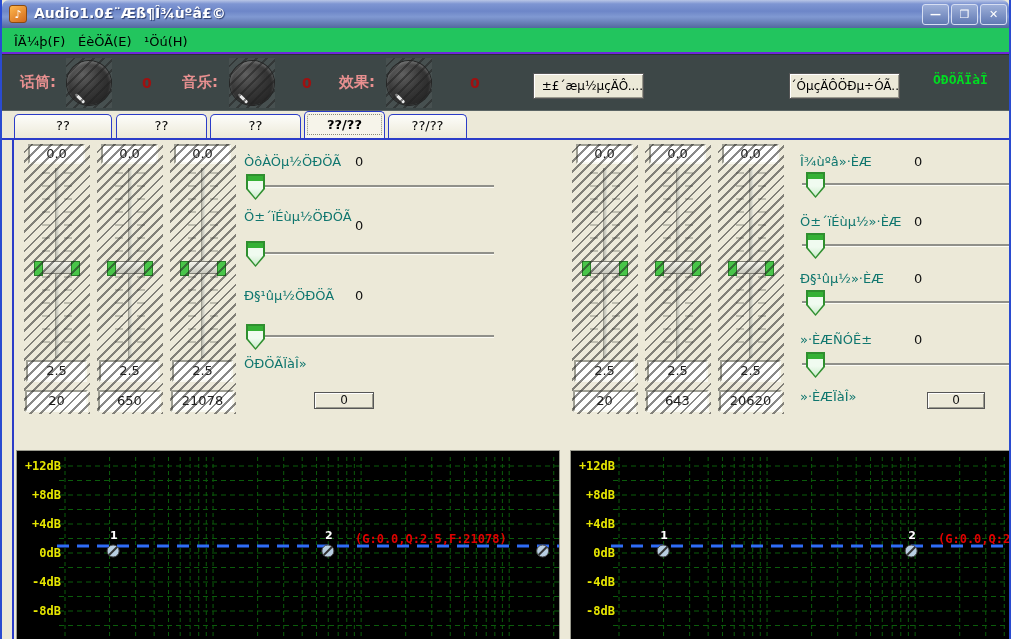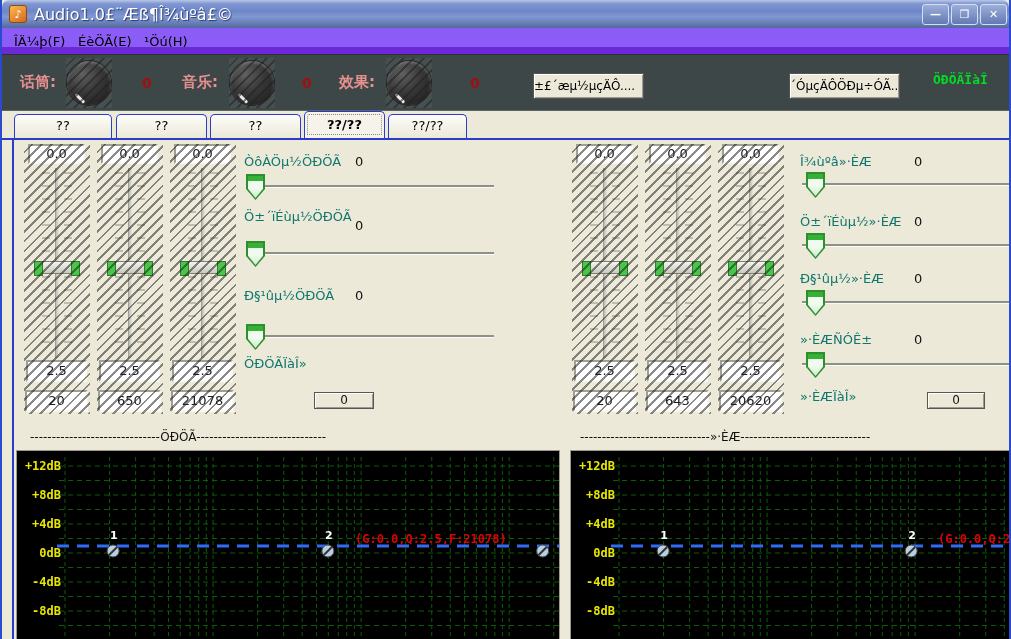--- a/index.html
+++ b/index.html
@@ -6,44 +6,44 @@
   *{box-sizing:border-box;font-family:"DejaVu Sans",sans-serif;}
   .window{position:relative;width:1011px;height:639px;overflow:hidden;background:#ece9d8;
           border-left:2px solid #2a4bd0;border-right:2px solid #2a4bd0;}
   
   .titlebar{position:absolute;left:0;top:0;width:100%;height:28px;
     background:linear-gradient(180deg,#b9c6e6 0%,#7e95d2 14%,#6d86c8 40%,#8099d2 60%,#53689f 100%);
     border-radius:7px 7px 0 0;}
   .app-icon{position:absolute;left:7px;top:5px;width:18px;height:18px;border-radius:3px;
     background:linear-gradient(145deg,#ffb84d,#d2691e);border:1px solid #8a4a10;
     color:#fff;font-size:11px;line-height:17px;text-align:center;}
-  .title-text{position:absolute;left:32px;top:5px;color:#ffffff;font-weight:normal;font-size:16px;
+  .title-text{position:absolute;left:32px;top:5px;color:#ffffff;font-weight:bold;font-size:14px;
     text-shadow:1px 1px 1px #2a3a6a;white-space:nowrap;}
   .winbtns{position:absolute;right:2px;top:4px;display:flex;gap:2px;}
   .winbtn{width:27px;height:21px;border-radius:3px;border:1px solid #d6def2;
     background:linear-gradient(180deg,#9dafd8,#627ab4);color:#fff;font-size:11px;
     line-height:19px;text-align:center;font-weight:bold;}
   
-  .menubar{position:absolute;left:0;top:28px;width:100%;height:26px;background:#8b5cf6;
-    border-bottom:7px solid #6d28d9;}
+  .menubar{position:absolute;left:0;top:28px;width:100%;height:26px;background:#22c55e;
+    border-bottom:2px solid #6d28d9;}
   .menu-item{position:absolute;top:4px;font-size:13px;color:#000;padding:2px 4px;white-space:nowrap;}
   
   .toolbar{position:absolute;left:0;top:54px;width:100%;height:57px;background:#3d4747;
     border-top:1px solid #2a3232;border-bottom:1px solid #5a6464;}
   .knob-label{position:absolute;font-size:15px;color:#e89090;font-weight:bold;white-space:nowrap;}
   .knob-block{position:absolute;width:46px;height:50px;top:3px;}
   .knob{position:absolute;left:1px;top:3px;width:44px;height:44px;border-radius:50%;
     background:radial-gradient(circle at 35% 30%,#585858 0%,#2d2d2d 45%,#0e0e0e 100%);
     box-shadow:0 0 0 1px #1a1a1a, inset 0 2px 3px rgba(255,255,255,.25);}
   .knob::after{content:"";position:absolute;left:7px;bottom:5px;width:12px;height:3px;
     background:#e6e6e6;transform:rotate(45deg);border-radius:2px;}
   .knob-value{position:absolute;font-size:14px;font-weight:bold;color:#a01010;}
   .tb-btn{position:absolute;top:18px;width:111px;height:26px;background:#ece9d8;
     border:1px solid #565656;box-shadow:inset 1px 1px 0 #ffffff, inset -1px -1px 0 #9a9a8e;
-    font-size:12px;color:#000;text-align:left;line-height:24px;white-space:nowrap;overflow:hidden;}
+    font-size:12px;color:#000;text-align:right;line-height:24px;white-space:nowrap;overflow:hidden;}
   .tb-status{position:absolute;left:931px;top:17px;font-size:13px;font-weight:bold;color:#00dd22;
     white-space:nowrap;font-family:"DejaVu Sans Mono",monospace;}
   
   .tabstrip{position:absolute;left:0;top:111px;width:100%;height:27px;background:#ece9d8;}
   .tab{position:absolute;top:3px;height:24px;border:1px solid #2b3cc8;border-bottom:none;
     border-radius:5px 5px 0 0;background:linear-gradient(180deg,#fdfdfa,#ece9d8);
     font-size:13px;text-align:center;line-height:22px;color:#000;}
   .tab.active{top:0;height:27px;font-weight:bold;background:#f6f4ea;line-height:26px;
     outline:1px dotted #8a8a7a;outline-offset:-4px;z-index:3;}
   
@@ -193,21 +193,20 @@
     <span class="slabel" style="left:242px;top:148px">Ð§¹ûµ½ÖÐÖÃ</span>
     <span class="sval" style="left:353px;top:148px">0</span>
     <div class="hslider" style="left:244px;top:184px;width:248px">
       <div class="htrack"></div>
         <div class="hthumb" style="left:0"></div>
     </div>
 
     <span class="slabel" style="left:242px;top:216px">ÖÐÖÃÏàÎ»</span>
     <div class="mini-btn" style="left:312px;top:252px">0</div>
 
-    <span class="sect-header" style="left:28px">------------------------------ÖÐÖÃ------------------------------</span>
 
     <div class="vcol hatch" style="left:570px">
       <div class="vbox gain">0.0</div>
       <div class="vticks l"></div>
         <div class="vticks r"></div>
       <div class="vtrack"></div>
       <div class="vthumb"></div>
       <div class="vbox q">2.5</div>
       <div class="vbox f">20</div>
     </div>
@@ -254,21 +253,20 @@
     <span class="slabel" style="left:798px;top:192px">»·ÈÆÑÓÊ±</span>
     <span class="sval" style="left:912px;top:192px">0</span>
     <div class="hslider" style="left:800px;top:212px;width:211px">
       <div class="htrack"></div>
         <div class="hthumb" style="left:4px"></div>
     </div>
 
     <span class="slabel" style="left:798px;top:249px">»·ÈÆÏàÎ»</span>
     <div class="mini-btn" style="left:925px;top:252px;width:58px">0</div>
 
-    <span class="sect-header" style="left:578px">------------------------------»·ÈÆ------------------------------</span>
 
     <svg class="graph" style="left:14px" width="544" height="191">
         <line x1="42" y1="15" x2="544" y2="15" stroke="#0b5c0b" stroke-width="1" stroke-dasharray="5 4"></line>
         <line x1="42" y1="29.5" x2="544" y2="29.5" stroke="#0b5c0b" stroke-width="1" stroke-dasharray="5 4"></line>
         <line x1="42" y1="44" x2="544" y2="44" stroke="#0b5c0b" stroke-width="1" stroke-dasharray="5 4"></line>
         <line x1="42" y1="58.5" x2="544" y2="58.5" stroke="#0b5c0b" stroke-width="1" stroke-dasharray="5 4"></line>
         <line x1="42" y1="73" x2="544" y2="73" stroke="#0b5c0b" stroke-width="1" stroke-dasharray="5 4"></line>
         <line x1="42" y1="87.5" x2="544" y2="87.5" stroke="#0b5c0b" stroke-width="1" stroke-dasharray="5 4"></line>
         <line x1="42" y1="102" x2="544" y2="102" stroke="#0b5c0b" stroke-width="1" stroke-dasharray="5 4"></line>
         <line x1="42" y1="116.5" x2="544" y2="116.5" stroke="#0b5c0b" stroke-width="1" stroke-dasharray="5 4"></line>

